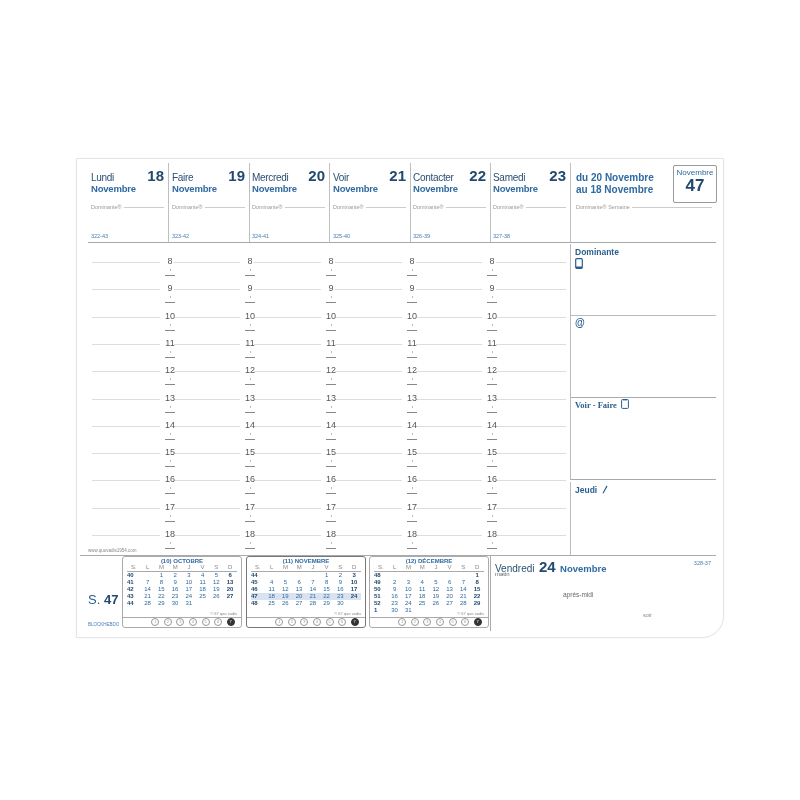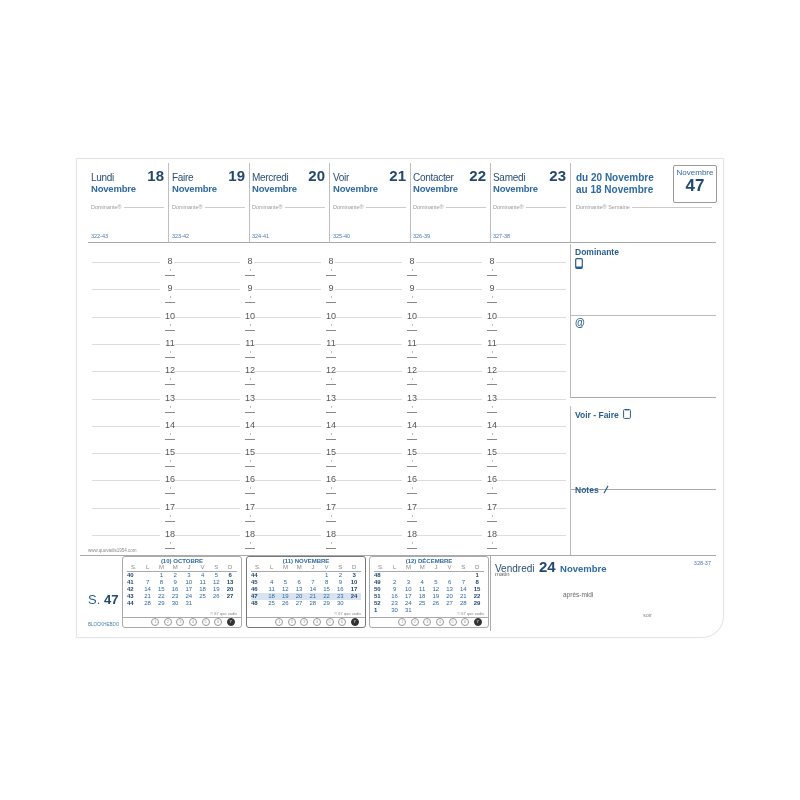--- a/index.html
+++ b/index.html
@@ -359,30 +359,30 @@
 
 <div class="side-box" style="top:244px;height:154px;">
   <div class="side-label">Dominante</div>
   <svg style="position:absolute;left:4px;top:14px;" width="8" height="11" viewBox="0 0 8 11">
       <rect x="0.7" y="0.7" width="6.6" height="9.6" rx="1" fill="none" stroke="#2a5e8e" stroke-width="1.2"></rect>
       <rect x="1" y="8.5" width="6" height="1.8" fill="#2a5e8e"></rect>
     </svg>
   <div style="position:absolute;left:0;right:0;top:71px;border-top:1.5px solid #bbb;"></div>
   <div style="position:absolute;left:4px;top:73px;font-size:10px;font-weight:bold;color:#2a5e8e;">@</div>
 </div>
-<div class="side-box" style="top:406px;height:84px;">
+<div class="side-box" style="top:396px;height:84px;font-family:Liberation Serif, serif;">
   <div class="side-label"><span>Voir - Faire</span>
     <svg width="8" height="10" viewBox="0 0 8 10" style="vertical-align:-1px;margin-left:2px;">
         <rect x="0.6" y="0.6" width="6.8" height="8.8" rx="0.8" fill="none" stroke="#2a5e8e" stroke-width="1"></rect>
         <line x1="2" y1="0.6" x2="6" y2="0.6" stroke="#2a5e8e" stroke-width="1.5"></line>
       </svg>
   </div>
 </div>
 <div class="side-box" style="top:482px;height:74px;border-bottom:1.5px solid #aaa;">
-  <div class="side-label"><span>Notes</span>
+  <div class="side-label"><span>Jeudi</span>
     <svg width="6" height="9" viewBox="0 0 6 9" style="vertical-align:-1px;margin-left:2px;">
         <path d="M4.5 0.5 L5.5 1.2 L1.5 8.5 L0.5 8 Z" fill="#2a5e8e"></path>
       </svg>
   </div>
 </div>
 
 <div class="website">www.quovadis1954.com</div>
 <div style="position:absolute;left:80px;right:84px;top:555px;border-top:1.5px solid #aaa;"></div>
 <div class="s47"><span>S.</span> <b>47</b></div>
 <div class="brand">BLOCKHEBDO</div>

